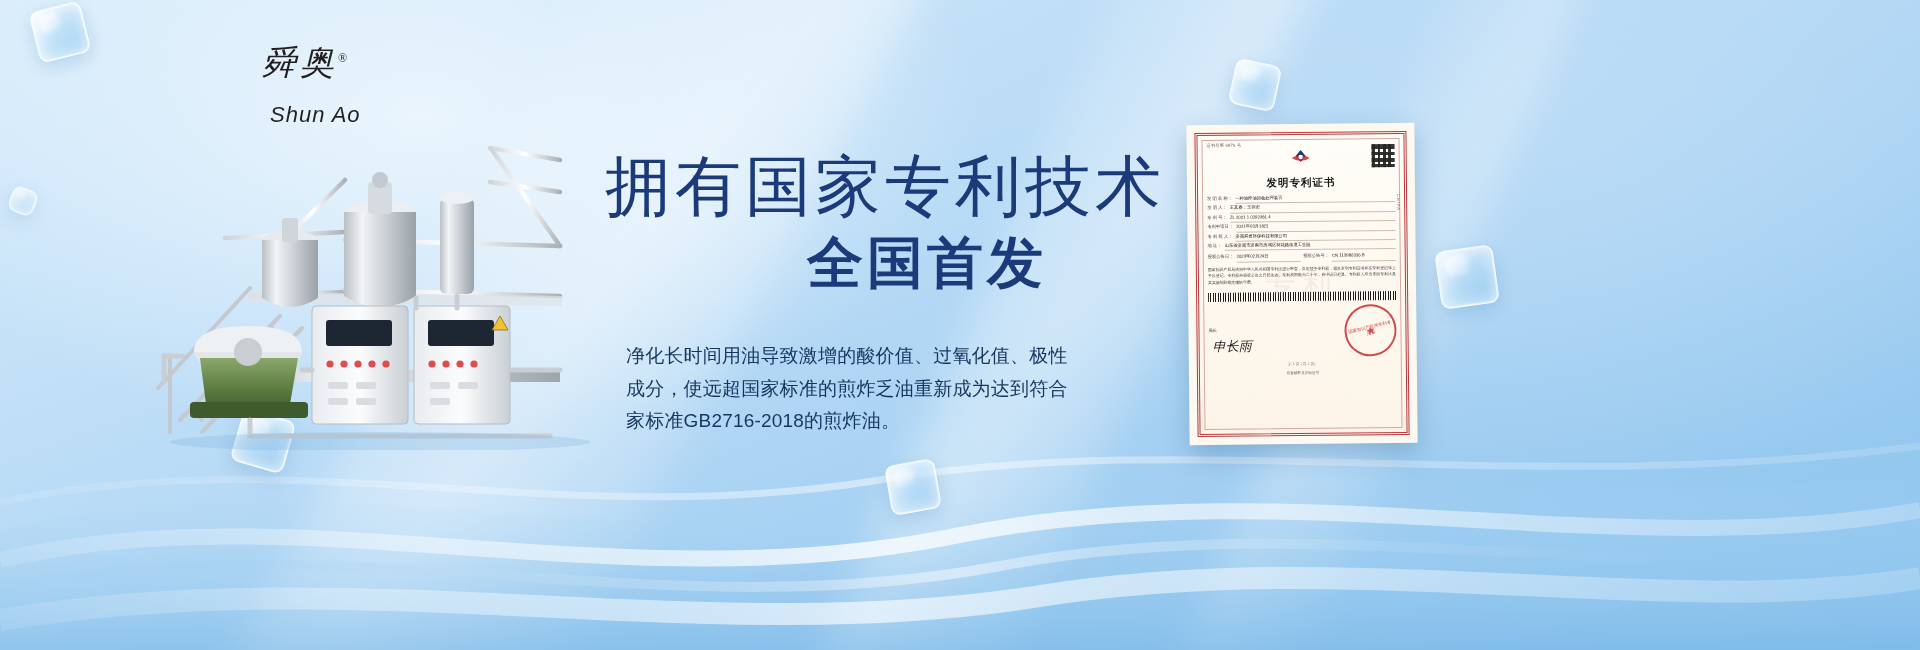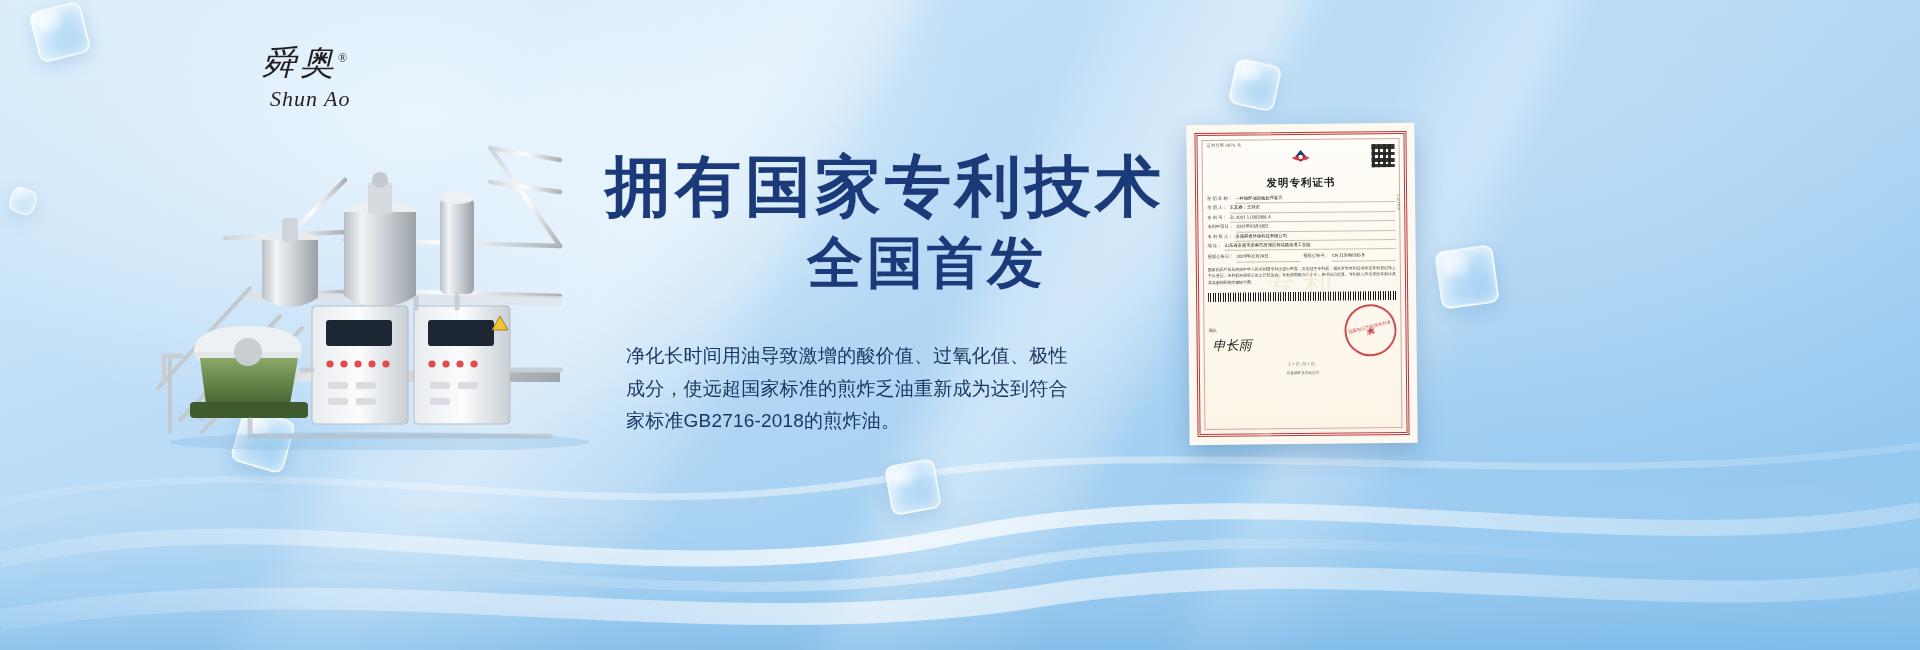--- a/index.html
+++ b/index.html
@@ -50,28 +50,28 @@
   .machine { position:absolute; left:130px; top:120px; width:520px; height:330px; }
 
   
   .logo { position:absolute; left:262px; top:40px; width:120px; height:85px; }
   .logo-cn {
     font-family:"Liberation Serif", serif; font-size:34px; color:#231f20;
     letter-spacing:4px; font-weight:400; font-style:italic;
   }
   .logo-reg { font-size:12px; vertical-align:super; font-style:normal; }
   .logo-en {
-    font-family:Liberation Serif, serif; font-style:italic; font-size:22px;
-    color:#231f20; letter-spacing:1px; margin-top:0; padding-left:8px;
+    font-family:Liberation Sans, sans-serif; font-style:italic; font-size:22px;
+    color:#231f20; letter-spacing:1px; margin-top:16px; padding-left:8px;
   }
 
   
   .headline { position:absolute; left:605px; top:150px; width:560px; }
   .h-line1 {
-    font-size:66px; font-weight:700; color:#1b3a7a; letter-spacing:4px;
+    font-size:66px; font-weight:400; color:#1b3a7a; letter-spacing:4px;
     line-height:1.12; white-space:nowrap;
   }
   .h-line2 {
     font-size:56px; font-weight:700; color:#1b3a7a; letter-spacing:4px;
     line-height:1.2; text-align:right; padding-right:118px; margin-top:5px; white-space:nowrap;
   }
   .paragraph {
     position:absolute; left:626px; top:340px; width:452px;
     font-size:19px; line-height:1.72; color:#16365f; letter-spacing:.2px;
   }
@@ -105,21 +105,21 @@
   .cert-row .k { color:#444; white-space:nowrap; }
   .cert-row .v { color:#111; border-bottom:.4px solid #cbbfae; flex:1; }
   .cert-body { font-size:3.9px; color:#3a3a3a; line-height:1.75; margin-top:4px; text-align:justify; }
   .cert-barcode {
     margin:6px 0 3px; height:9px;
     background:repeating-linear-gradient(90deg,#1a1a1a 0 1px, #fdf8f0 1px 2px, #1a1a1a 2px 3.2px, #fdf8f0 3.2px 5px);
   }
   .cert-sign { display:flex; justify-content:space-between; align-items:flex-end; margin-top:4px; }
   .cert-sign-l { font-size:4.2px; color:#333; line-height:1.8; }
   .cert-handwrite {
-    font-family:Liberation Mono, monospace; font-style:italic;
+    font-family:Liberation Serif, serif; font-style:italic;
     font-size:13px; color:#1e1e1e; margin-left:4px;
   }
   .cert-stamp {
     width:52px; height:52px; border-radius:50%;
     border:2.2px solid #c9242b; color:#c9242b;
     display:flex; align-items:center; justify-content:center;
     font-size:4.4px; text-align:center; line-height:1.3;
     transform:rotate(-13deg); opacity:.82; position:relative;
   }
   .cert-stamp .star { position:absolute; font-size:11px; color:#c9242b; }

